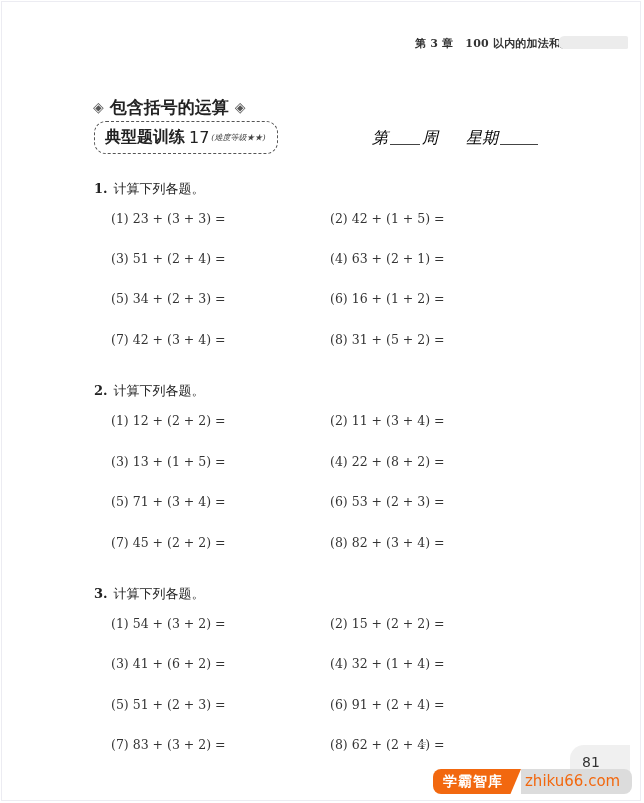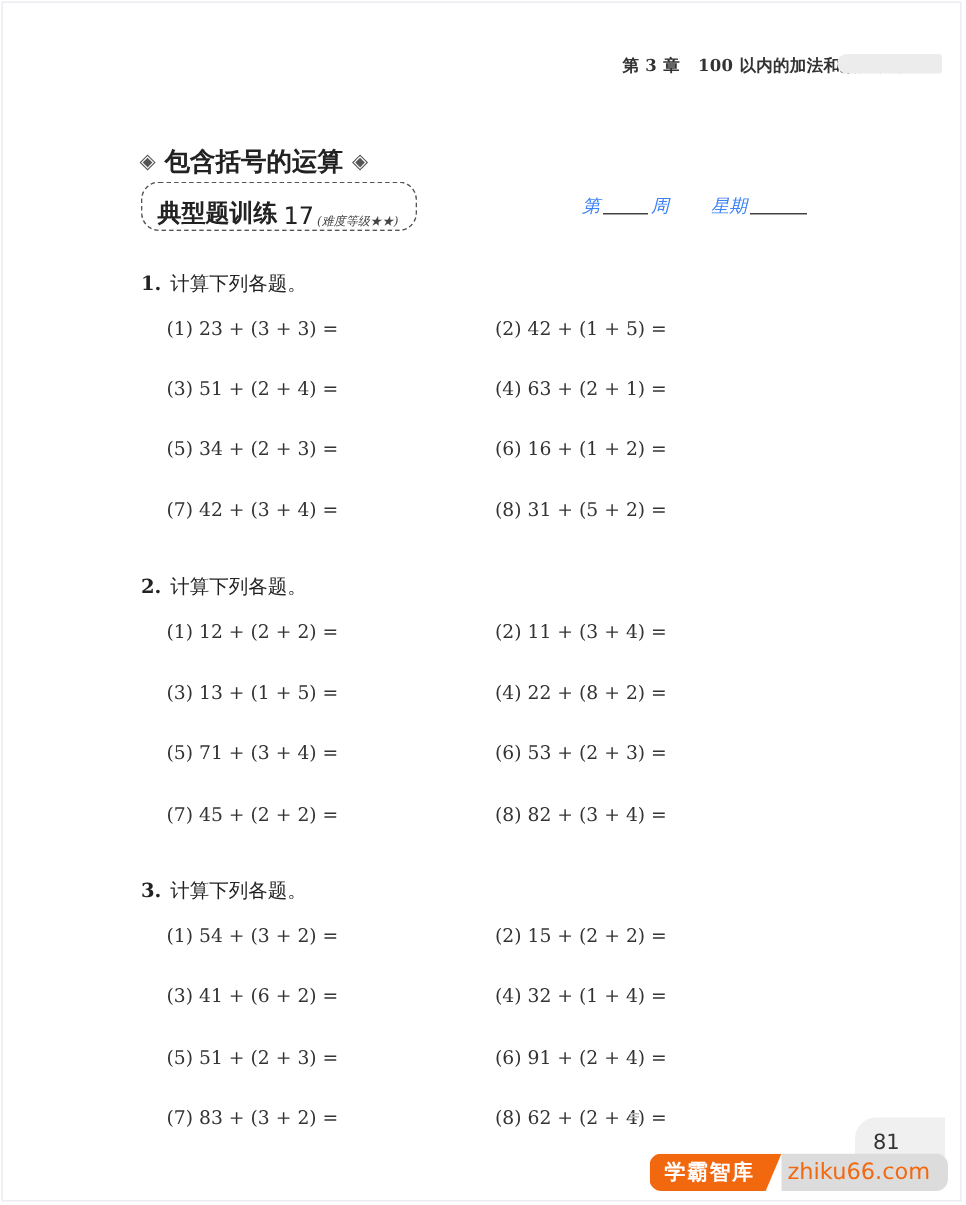--- a/index.html
+++ b/index.html
@@ -5,25 +5,25 @@
   html, body { margin:0; padding:0; }
   body { width:644px; height:803px; background:#ffffff; position:relative; overflow:hidden;
          font-family:"DejaVu Serif","Liberation Serif",serif; color:#2a2a2a; }
   .page-frame { position:absolute; left:1px; top:1px; width:640px; height:800px; border:1px solid #ececf2; box-sizing:border-box; }
   .running-head { position:absolute; left:415px; top:36px; font-size:11px; color:#333; font-weight:bold; white-space:nowrap; letter-spacing:0.2px; }
   .running-head .ch { margin-right:8px; }
   .head-tab { position:absolute; left:558px; top:36px; width:70px; height:13px; background:#ececec; border-radius:7px 2px 2px 7px; }
   .section-title { position:absolute; left:93px; top:96px; font-family:"DejaVu Sans",sans-serif; font-weight:bold; font-size:17px; color:#222; white-space:nowrap; }
   .section-title .dia { font-size:14px; color:#555; vertical-align:1px; }
   .practice-box { position:absolute; left:94px; top:121px; width:184px; height:33px; border:1.5px dashed #555; border-radius:12px; box-sizing:border-box;
-                  display:flex; align-items:flex-end; padding-left:10px; white-space:nowrap; }
+                  display:flex; align-items:center; padding-left:10px; white-space:nowrap; }
   .practice-box .pt { font-family:"DejaVu Sans",sans-serif; font-size:16px; font-weight:bold; color:#222; }
   .practice-box .num { font-family:"DejaVu Sans",sans-serif; font-size:16px; margin-left:4px; color:#222; }
   .practice-box .diff { font-size:8px; color:#444; font-style:italic; margin-left:2px; }
-  .week { position:absolute; left:388px; top:128px; font-size:12px; font-style:italic; white-space:nowrap; color:#3b82f6; }
+  .week { position:absolute; left:372px; top:128px; font-size:16px; font-style:italic; white-space:nowrap; color:#000000; }
   .week .blank { display:inline-block; width:30px; border-bottom:1px solid #444; margin:0 2px; height:14px; vertical-align:-2px; }
   .week .blank2 { width:38px; }
   .week .gap { display:inline-block; width:28px; }
   .q-title { position:absolute; left:94px; font-size:13px; color:#222; white-space:nowrap; }
   .q-title .qn { font-weight:bold; margin-right:6px; }
   .item { position:absolute; font-size:12.5px; color:#333; white-space:nowrap; }
   .col1 { left:111px; } .col2 { left:330px; }
   .page-num-tab { position:absolute; left:570px; top:745px; width:60px; height:32px; background:#f0f0f0; border-radius:14px 0 0 0; }
   .page-num { position:absolute; left:582px; top:754px; font-family:"DejaVu Sans",sans-serif; font-size:14px; color:#333; }
   .wm { position:absolute; left:433px; top:769px; width:199px; height:25px; display:flex; border-radius:8px; overflow:hidden; }

